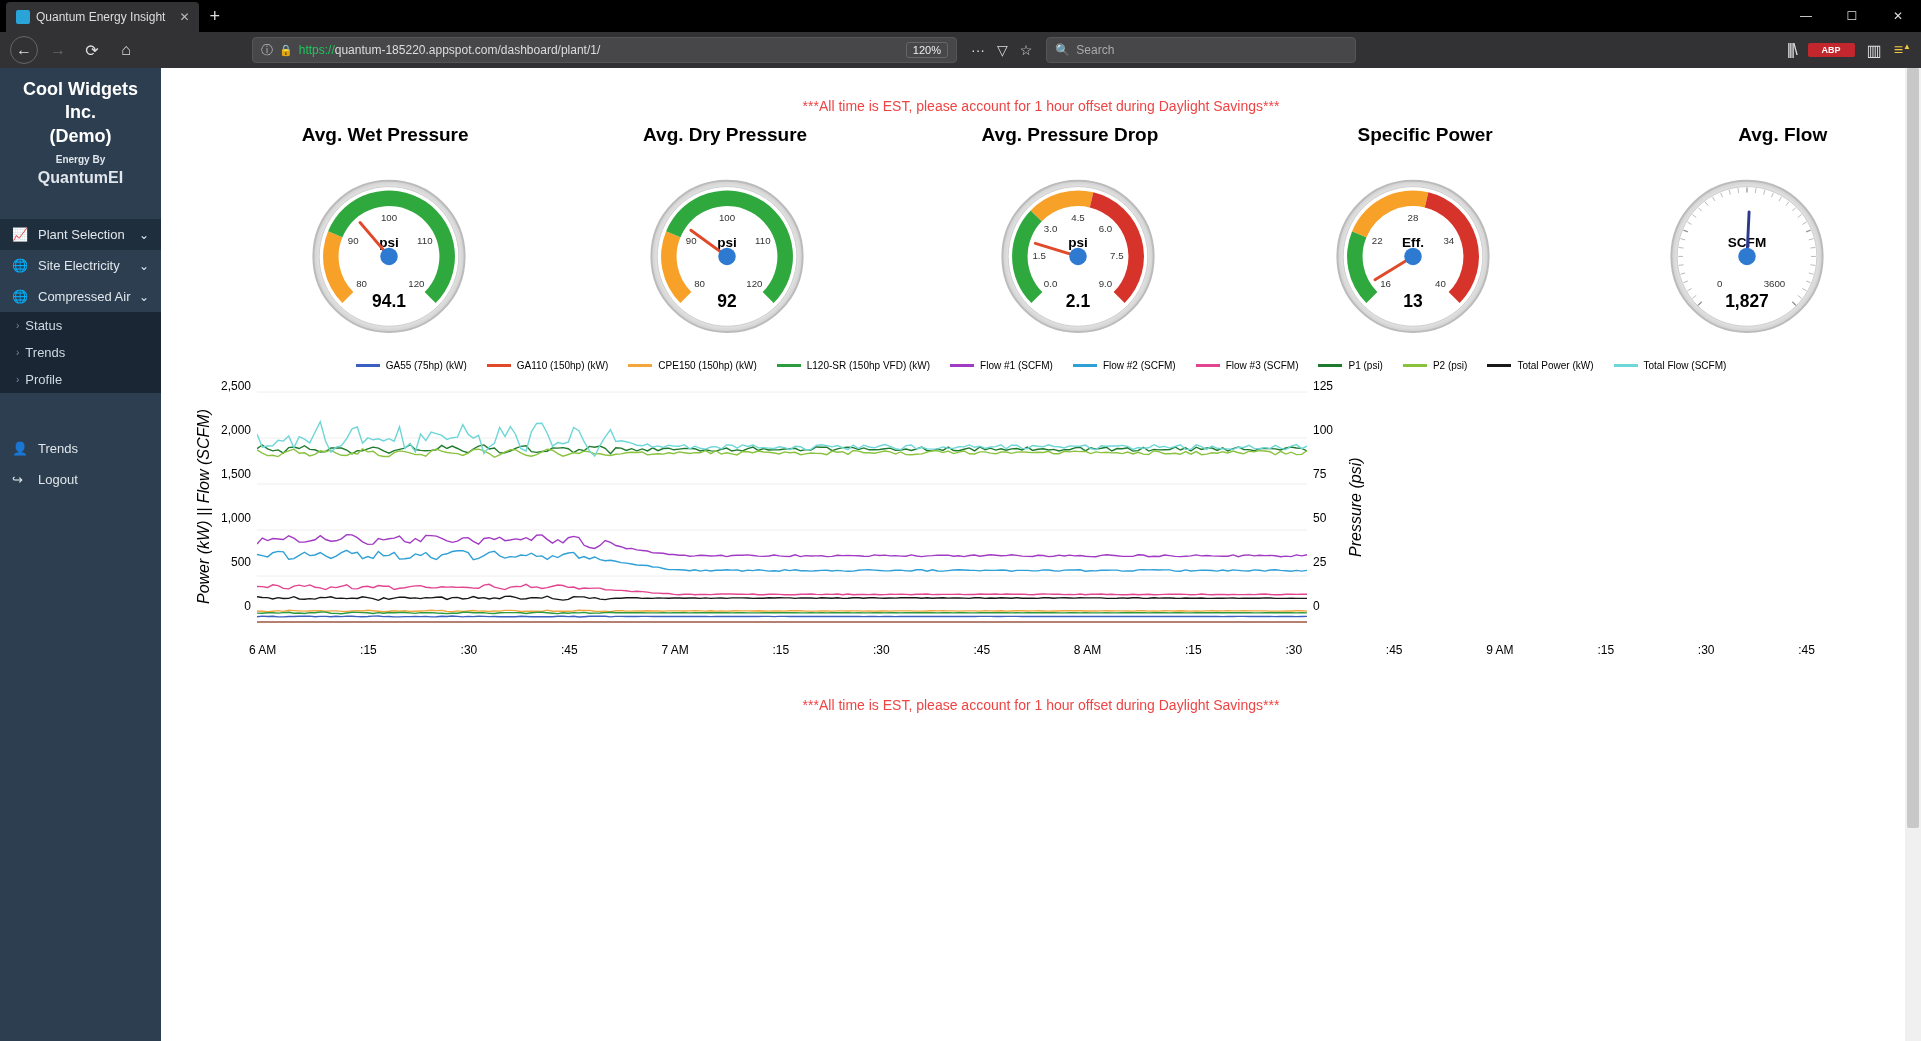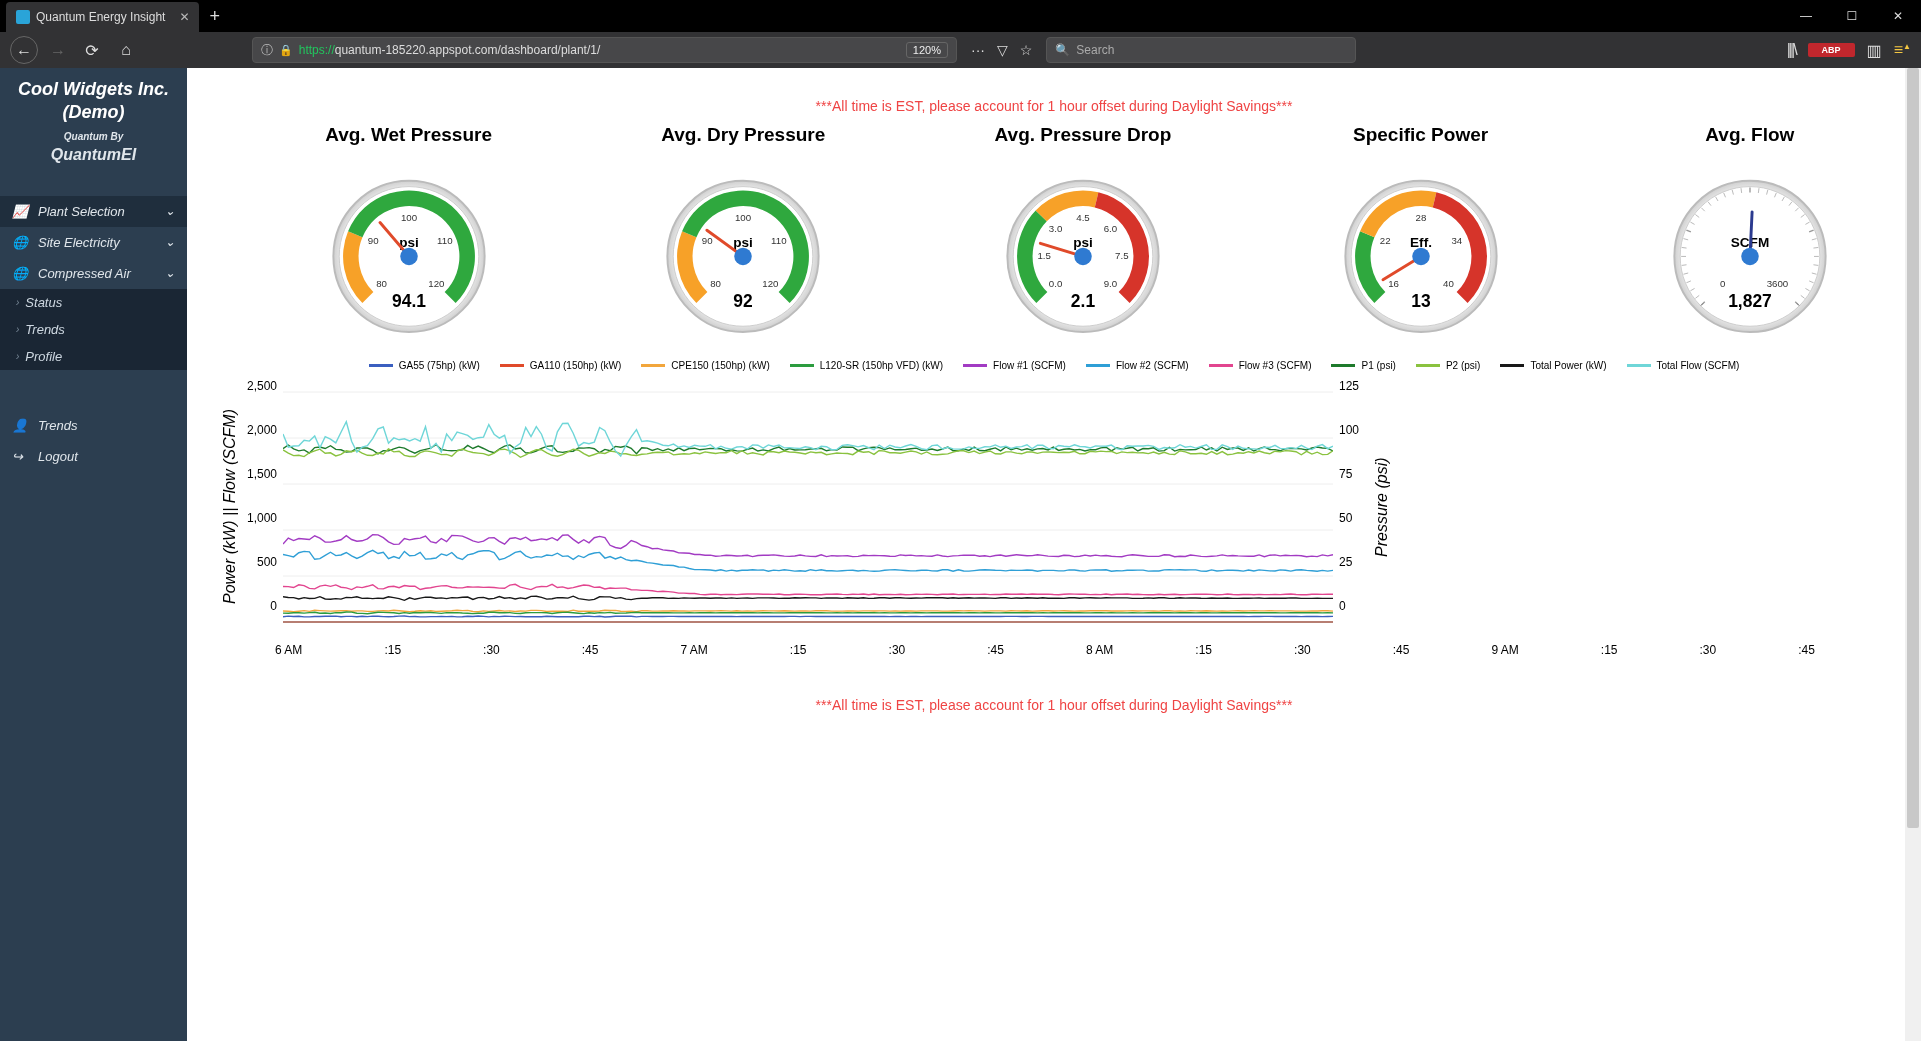--- a/index.html
+++ b/index.html
@@ -23,39 +23,39 @@
   .url-bar .proto { color:#22c55e; }
   .url-bar .zoom { margin-left:auto; color:#eee; font-size:11px; padding:1px 6px; border:1px solid #666; border-radius:3px; }
   .toolbar-icons { display:flex; align-items:center; gap:12px; color:#ddd; font-size:14px; margin-left:8px; }
   .search-bar { flex:1; max-width:310px; height:26px; background:#474749; border-radius:4px; border:1px solid #555; display:flex; align-items:center; padding:0 8px; font-size:12px; color:#aaa; margin-left:8px; }
   .search-bar .sicon { margin-right:6px; }
   .right-icons { display:flex; gap:12px; margin-left:auto; align-items:center; color:#ddd; }
   .abp { background:#c1272d; color:#fff; font-size:9px; font-weight:bold; padding:2px 14px; border-radius:2px; }
 
   
   .app { display:flex; height:calc(1041px - 68px); }
-  .sidebar { width:187px; background:#2c3e50; color:#e0e6eb; display:flex; flex-direction:column;font-style:italic; }
+  .sidebar { width:161px; background:#2c3e50; color:#e0e6eb; display:flex; flex-direction:column; }
   .brand { text-align:center; padding:10px 6px 14px; }
   .brand-title { font-family: Verdana, sans-serif; font-weight:700; font-size:18px; color:#fff; line-height:1.3; }
   .brand-sub { font-size:10px; margin-top:6px; font-weight:700;}
   .brand-q { font-weight:700; font-size:16px; margin-top:4px; }
   .nav { margin-top:18px; }
   .nav-item { display:flex; align-items:center; padding:8px 12px; font-size:13px; cursor:pointer; }
   .nav-item.active { background:#1f2e3d; }
   .nav-item .icon { width:18px; margin-right:8px; }
   .nav-item .chev { margin-left:auto; font-size:12px; }
   .sub-item { padding:6px 12px 6px 16px; font-size:13px; cursor:pointer; background:#1a2634; color:#cfd9e2; display:flex; align-items:center; gap:6px; }
 
   .content { flex:1; overflow:auto; background:#fff; position:relative; }
   .content-inner { padding:10px 30px 20px; }
   .page-title { text-align:center; font-size:34px; font-weight:700; margin-top:6px; }
   .tz-note { text-align:center; font-size:14px; color:#ef4444; margin-top:20px; }
 
   .gauge-row { display:flex; justify-content:space-around; margin-top:10px; }
-  .gauge-col { display:flex; flex-direction:column; align-items:center;margin-left:47px; }
+  .gauge-col { display:flex; flex-direction:column; align-items:flex-end;margin-left:47px; }
   .gauge-title { font-weight:700; font-size:19px; margin-bottom:28px; }
   .gauge { width:160px; height:160px; }
 
   .legend { display:flex; flex-wrap:wrap; justify-content:center; gap:6px 20px; margin-top:26px; font-size:10px; }
   .leg-item { display:flex; align-items:center; gap:6px; cursor:pointer; }
   .leg-swatch { width:24px; height:3px; }
 
   .chart { display:flex; margin-top:6px; }
   .ylabel-left { writing-mode:vertical-rl; transform:rotate(180deg); font-style:italic; font-size:16px; text-align:center; padding:0 4px; }
   .ylabel-right { writing-mode:vertical-rl; transform:rotate(180deg); font-style:italic; font-size:16px; text-align:center; padding:0 4px; }
@@ -112,21 +112,21 @@
     <span>▥</span>
     <span style="color:#f5c842;">≡<sup style="font-size:8px;">▲</sup></span>
   </div>
 </div>
 
 <div class="app">
   <div class="sidebar">
     <div class="brand">
       <div class="brand-title">Cool Widgets Inc.</div>
       <div class="brand-title">(Demo)</div>
-      <div class="brand-sub">Quantum By</div>
+      <div class="brand-sub">Energy By</div>
       <div class="brand-q">QuantumEI</div>
     </div>
     <div class="nav" id="nav-main">
         <div class="nav-item active">
           <span class="icon">📈</span>
                  <span>Plant Selection</span>
                  <span class="chev">⌄</span>
         </div>
         <div class="nav-item">
           <span class="icon">🌐</span>

